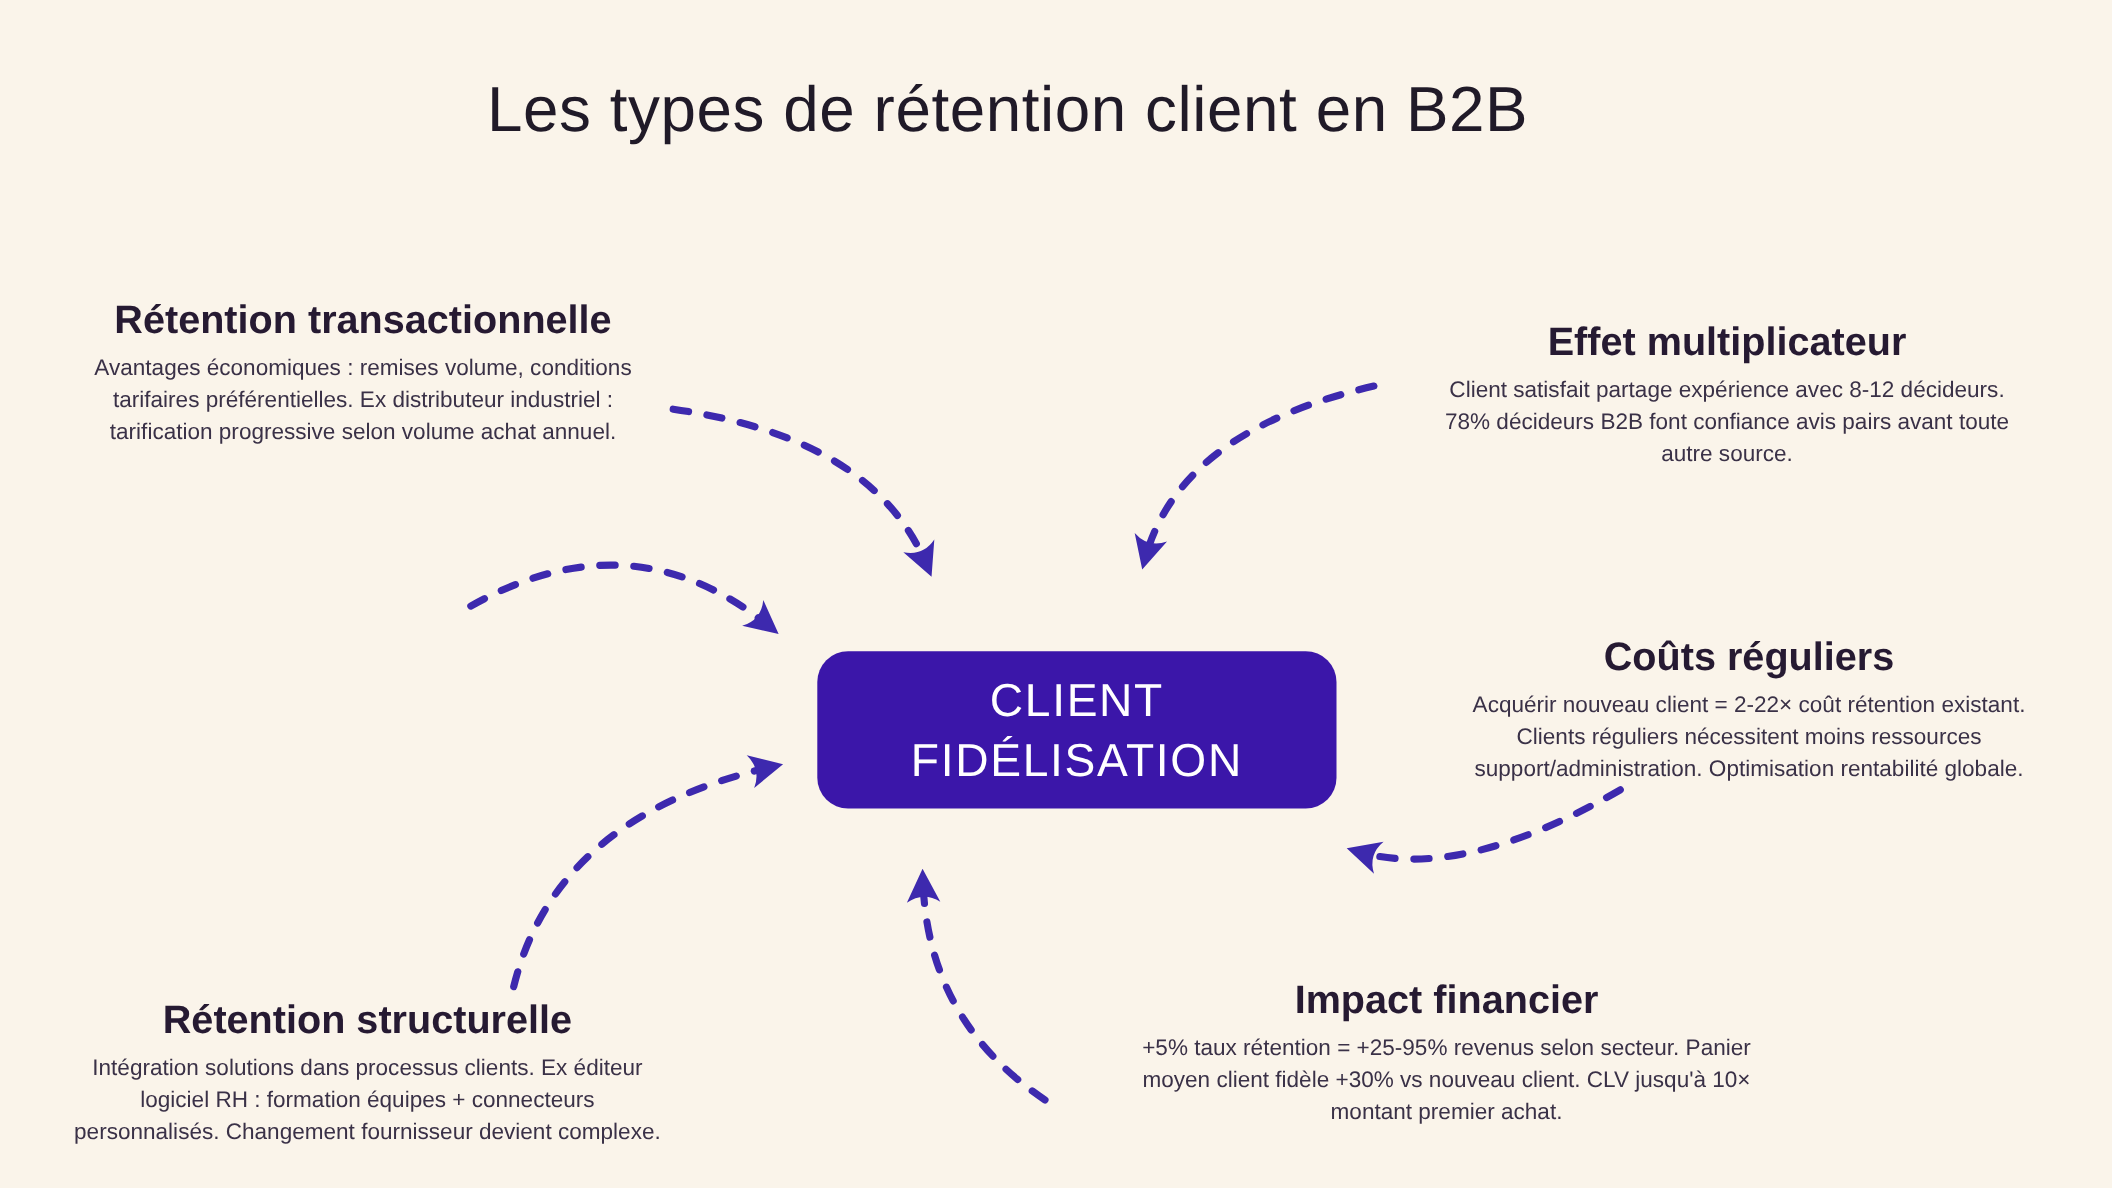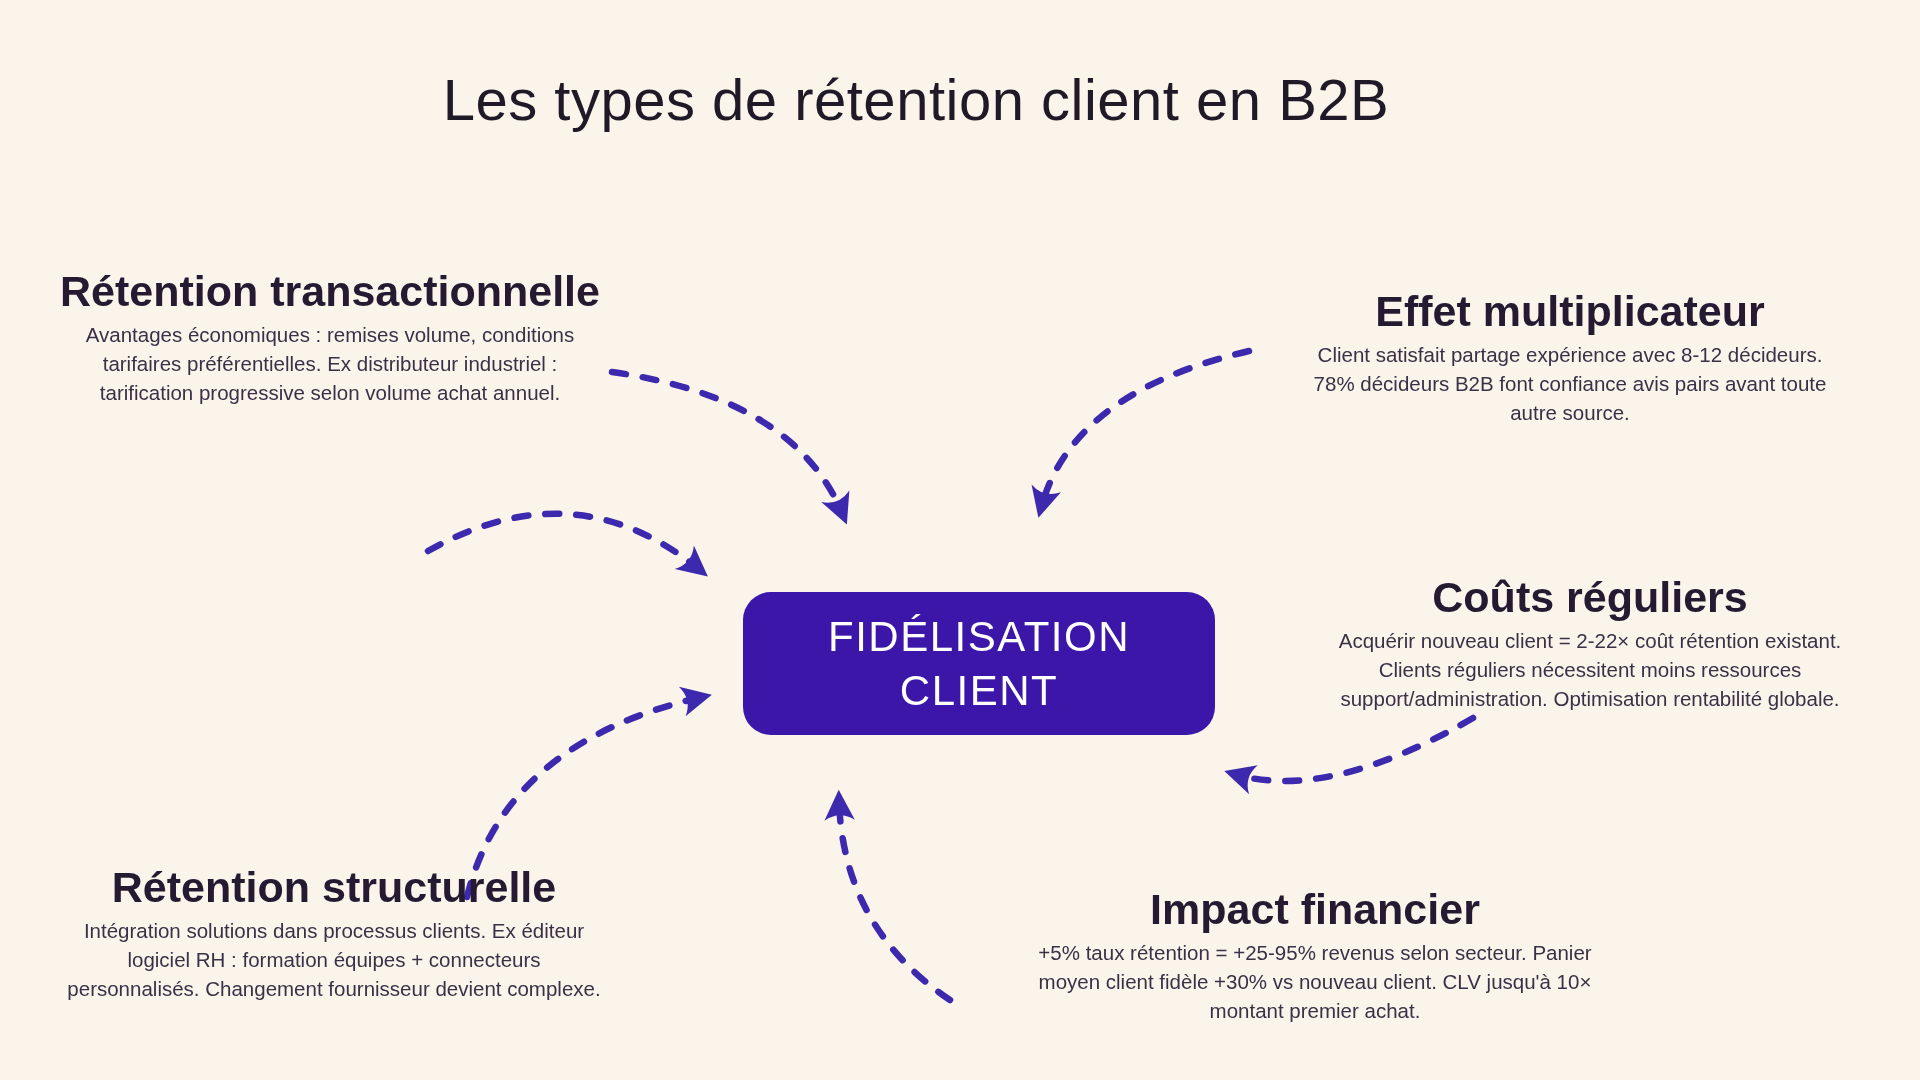--- a/index.html
+++ b/index.html
@@ -19,35 +19,35 @@
   }
   .title{
     position:absolute;left:0;top:66px;width:1832px;
     text-align:center;
     font-size:58px;font-weight:500;letter-spacing:0.5px;
     color:#201A28;
   }
   .section{position:absolute;text-align:center;}
   .section h2{
     margin:0;
-    font-size:43px;line-height:46px;font-weight:bold;
+    font-size:36px;line-height:46px;font-weight:bold;
     color:var(--ink);
     white-space:pre;
   }
   .section p{
     margin:6px 0 0 0;
     font-size:20.5px;line-height:29px;font-weight:400;
     color:var(--body-ink);
     white-space:pre;
   }
   .sec-tl{left:30px;top:268px;width:600px;}
   .sec-tr{left:1270px;top:288px;width:600px;}
   .sec-ml{left:8px;top:588px;width:600px;}
   .sec-mr{left:1284px;top:574px;width:612px;}
-  .sec-bl{left:34px;top:864px;width:600px;}
+  .sec-bl{left:34px;top:904px;width:600px;}
   .sec-br{left:995px;top:886px;width:640px;}
   .center-box{
     position:absolute;left:743px;top:592px;width:472px;height:143px;
     background:var(--accent);
     border-radius:28px;
     display:flex;flex-direction:column;align-items:center;justify-content:center;
     color:#FFFFFF;
   }
   .center-box .line{
     font-size:42px;line-height:54px;font-weight:400;letter-spacing:1.5px;
@@ -80,22 +80,22 @@
     </defs>
     <path class="arrow" d="M 612 372 Q 795 398 843 515" marker-end="url(#ah)"></path>
     <path class="arrow" d="M 1249 351 Q 1072 392 1041 508" marker-end="url(#ah)"></path>
     <path class="arrow" d="M 428 551 Q 575 468 700 570" marker-end="url(#ah)"></path>
     <path class="arrow" d="M 467 897 Q 505 742 702 697" marker-end="url(#ah)"></path>
     <path class="arrow" d="M 950 1000 Q 843 928 839 800" marker-end="url(#ah)"></path>
     <path class="arrow" d="M 1473 718 Q 1328 802 1234 774" marker-end="url(#ah)"></path>
   </svg>
 
   <div class="center-box">
+    <div class="line">CLIENT</div>
     <div class="line">FIDÉLISATION</div>
-    <div class="line">CLIENT</div>
   </div>
 
   <div class="section sec-tl">
     <h2>Rétention transactionnelle</h2>
     <p>Avantages économiques : remises volume, conditions
 tarifaires préférentielles. Ex distributeur industriel :
 tarification progressive selon volume achat annuel.</p>
   </div>
 
   <div class="section sec-tr">

